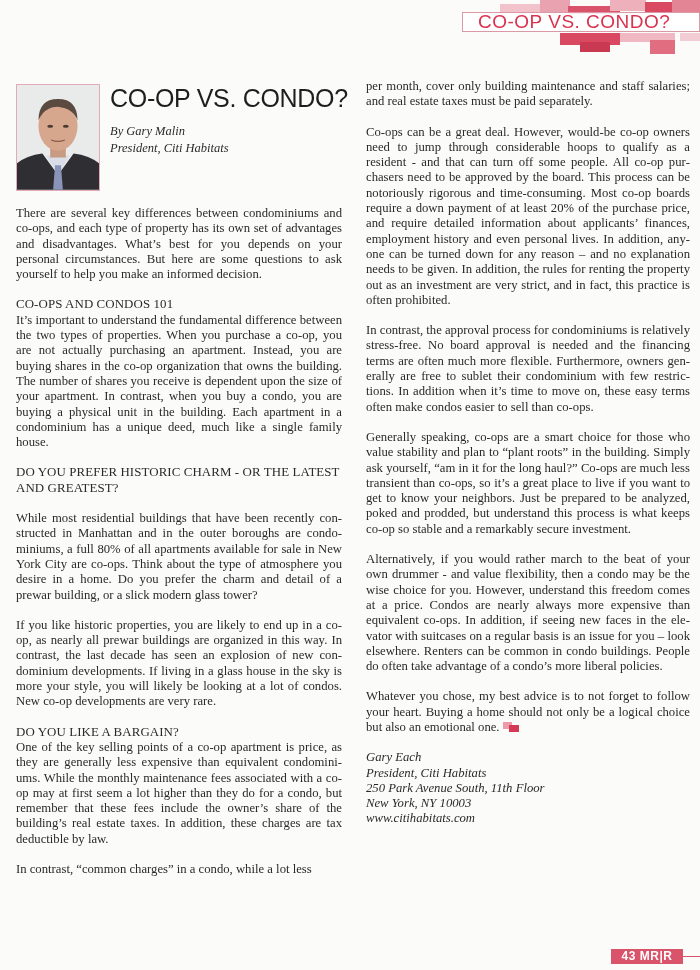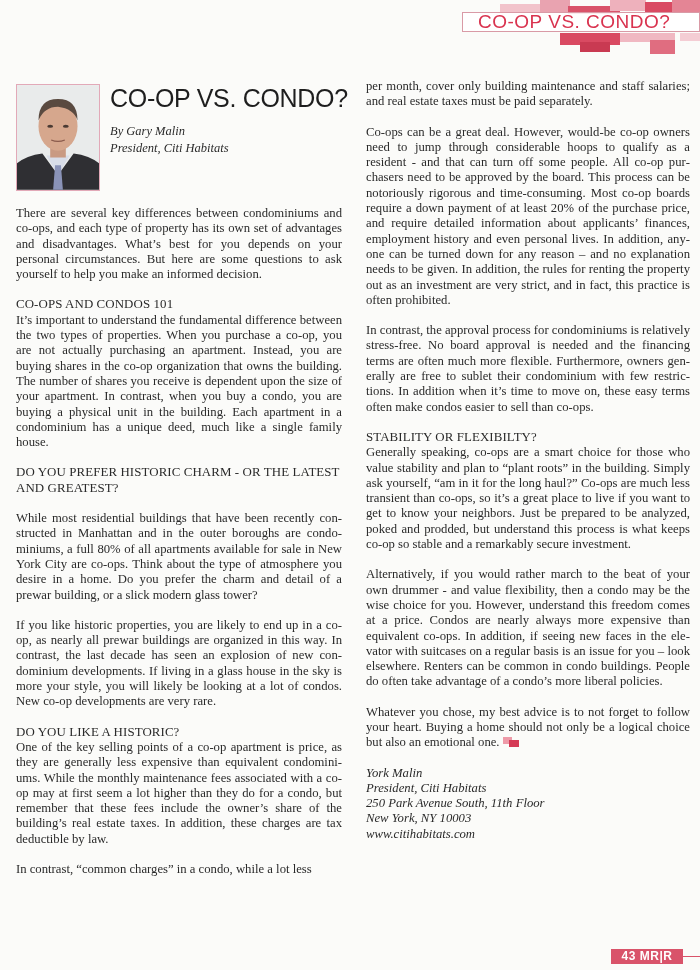--- a/index.html
+++ b/index.html
@@ -109,42 +109,41 @@
   <div class="sp"></div>
   <h3>CO-OPS AND CONDOS 101</h3>
   <p>It’s important to understand the fundamental difference be­tween the two types of properties. When you purchase a co-op, you are not actually purchasing an apartment.  Instead, you are buying shares in the co-op organization that owns the building.  The number of shares you receive is dependent upon the size of your apartment.  In contrast, when you buy a condo, you are buying a physical unit in the building.  Each apart­ment in a condominium has a unique deed, much like a single family house.</p>
   <div class="sp"></div>
   <h3>DO YOU PREFER HISTORIC CHARM - OR THE LAT­EST AND GREATEST?</h3>
   <div class="sp"></div>
   <p>While most residential buildings that have been recently con­structed in Manhattan and in the outer boroughs are condo­miniums, a full 80% of all apartments available for sale in New York City are co-ops.   Think about the type of atmo­sphere you desire in a home.  Do you prefer the charm and detail of a prewar building, or a slick modern glass tower?</p>
   <div class="sp"></div>
   <p>If you like historic properties, you are likely to end up in a co-op, as nearly all prewar buildings are organized in this way. In contrast, the last decade has seen an explosion of new con­dominium developments.  If living in a glass house in the sky is more your style, you will likely be looking at a lot of condos. New co-op developments are very rare.</p>
   <div class="sp"></div>
-  <h3>DO YOU LIKE A HISTORIC?</h3>
+  <h3>DO YOU LIKE A BARGAIN?</h3>
   <p>One of the key selling points of a co-op apartment is price, as they are generally less expensive than equivalent condomini­ums.  While the monthly maintenance fees associated with a co-op may at first seem a lot higher than they do for a condo, but remember that these fees include the owner’s share of the building’s real estate taxes.  In addition, these charges are tax deductible by law.</p>
   <div class="sp"></div>
   <p>In contrast, “common charges” in a condo, while a lot less</p>
 </div>
 
 <div class="col" id="col-right">
   <p>per month, cover only building maintenance and staff salaries; and real estate taxes must be paid separately.</p>
   <div class="sp"></div>
   <p>Co-ops can be a great deal.  However, would-be co-op own­ers need to jump through considerable hoops to qualify as a resident - and that can turn off some people.  All co-op pur­chasers need to be approved by the board.  This process can be notoriously rigorous and time-consuming.  Most co-op boards require a down payment of at least 20% of the purchase price, and require detailed information about applicants’ finances, employment history and even personal lives.  In addition, any­one can be turned down for any reason – and no explanation needs to be given.     In addition, the rules for renting the property out as an investment are very strict, and in fact, this practice is often prohibited.</p>
   <div class="sp"></div>
   <p>In contrast, the approval process for condominiums is relative­ly stress-free.  No board approval is needed and the financing terms are often much more flexible.  Furthermore, owners gen­erally are free to sublet their condominium with few restric­tions.  In addition when it’s time to move on, these easy terms often make condos easier to sell than co-ops.</p>
   <div class="sp"></div>
-  <h3>STABILITY OR FLEXIBILTY?</h3>
   <p>Generally speaking, co-ops are a smart choice for those who value stability and plan to “plant roots” in the building.   Sim­ply ask yourself, “am in it for the long haul?”  Co-ops are much less transient than co-ops, so it’s a great place to live if you want to get to know your neighbors.  Just be prepared to be analyzed, poked and prodded, but understand this process is what keeps co-op so stable and a remarkably secure investment.</p>
   <div class="sp"></div>
   <p>Alternatively, if you would rather march to the beat of your own drummer - and value flexibility, then a condo may be the wise choice for you.  However, understand this freedom comes at a price.  Condos are nearly always more expensive than equivalent co-ops.  In addition, if seeing new faces in the ele­vator with suitcases on a regular basis is an issue for you – look elsewhere.  Renters can be common in condo buildings.  Peo­ple do often take advantage of a condo’s more liberal policies.</p>
   <div class="sp"></div>
   <p><span>Whatever you chose, my best advice is to not forget to follow your heart.  Buying a home should not only be a logical choice but also an emotional one.</span> <span class="end-mark"><span class="a"></span><span class="b"></span></span></p>
   <div class="sp"></div>
   <div class="signature">
-    <div>York Malin</div>
+    <div>Gary Each</div>
     <div>President, Citi Habitats</div>
     <div>250 Park Avenue South, 11th Floor</div>
     <div>New York, NY 10003</div>
     <div>www.citihabitats.com</div>
   </div>
 </div>
 
 <div class="page-num">43 MR|R</div>
 <div class="page-line"></div>
 

